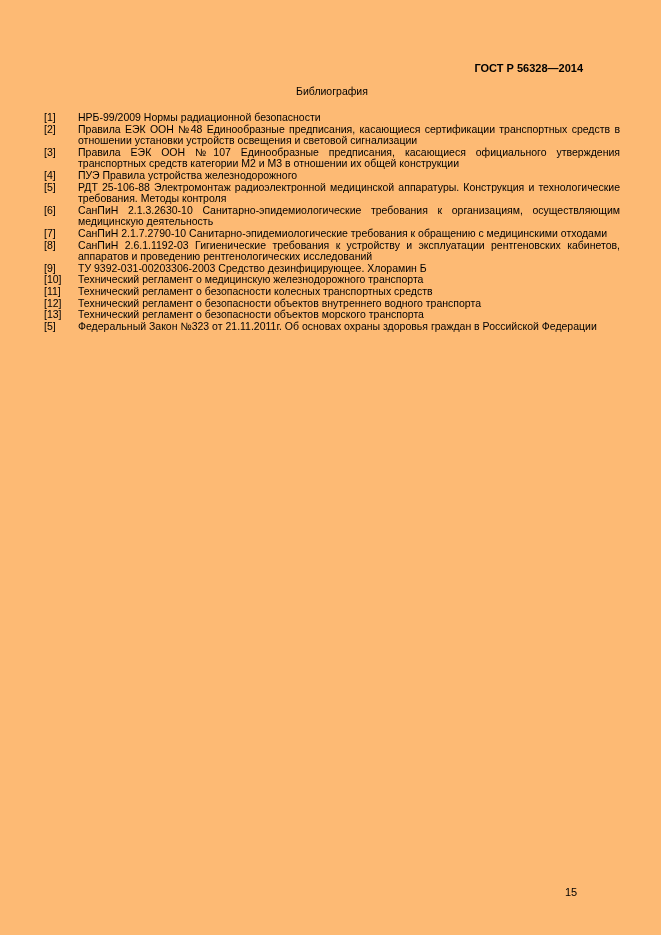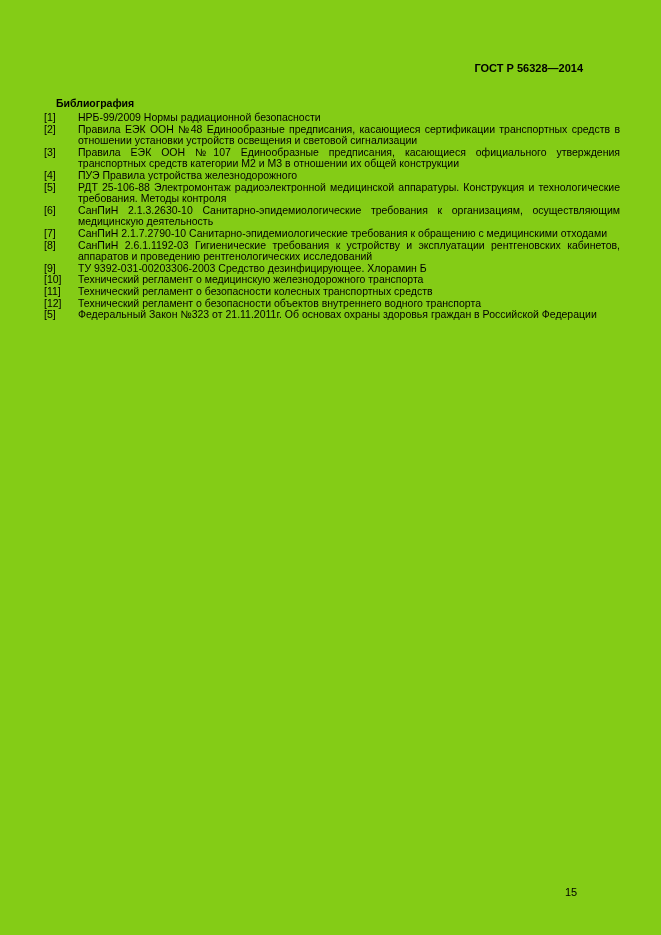--- a/index.html
+++ b/index.html
@@ -4,41 +4,42 @@
 <style>
   html, body {
     margin: 0;
     padding: 0;
     background: #ffffff;
   }
   .page {
     position: relative;
     width: 661px;
     height: 935px;
-    background: #84cc16;
+    background: #fdba74;
     font-family: "Liberation Sans", "DejaVu Sans", sans-serif;
     color: #000000;
     overflow: hidden;
   }
   .doc-header {
     position: absolute;
     top: 62px;
     right: 78px;
     font-size: 11px;
     font-weight: bold;
     white-space: nowrap;
   }
   .doc-title {
     position: absolute;
     top: 85px;
     left: 44px;
     width: 576px;
-    margin: 12px;
+    margin: 0;
     font-size: 10.5px;
-    font-weight: bold;
+    font-weight: normal;
+    text-align: center;
   }
   .biblio {
     position: absolute;
     top: 112px;
     left: 44px;
     width: 576px;
     margin: 0;
     padding: 0;
     list-style: none;
   }
@@ -116,20 +117,24 @@
     </li>
     <li class="entry">
       <span class="ref">[11]</span>
       <span class="text">Технический регламент о безопасности колесных транспортных средств</span>
     </li>
     <li class="entry">
       <span class="ref">[12]</span>
       <span class="text">Технический регламент о безопасности объектов внутреннего водного транспорта</span>
     </li>
     <li class="entry">
+      <span class="ref">[13]</span>
+      <span class="text">Технический регламент о безопасности объектов морского транспорта</span>
+    </li>
+    <li class="entry">
       <span class="ref">[5]</span>
       <span class="text">Федеральный Закон №323 от 21.11.2011г. Об основах охраны здоровья граждан в Российской Федерации</span>
     </li>
   </ol>
 
   <div class="page-number">15</div>
 
 </div>
 
 </body></html>

